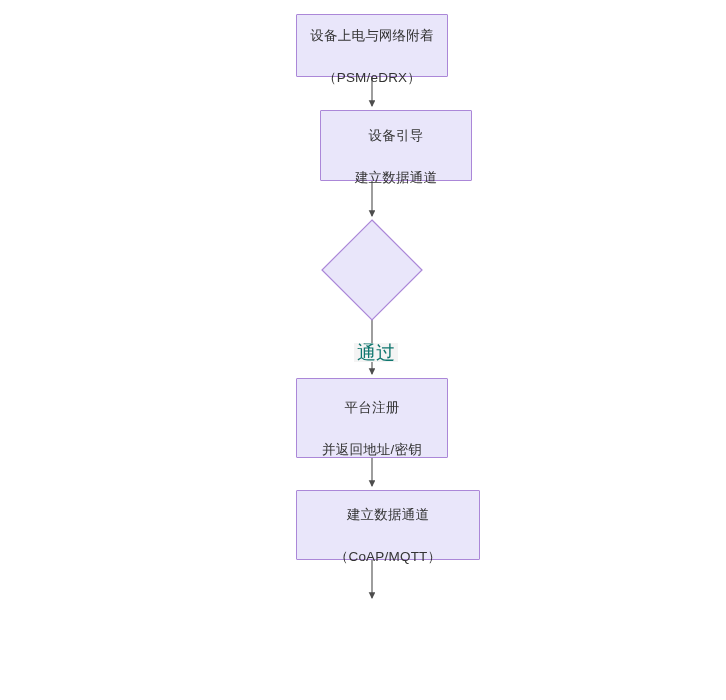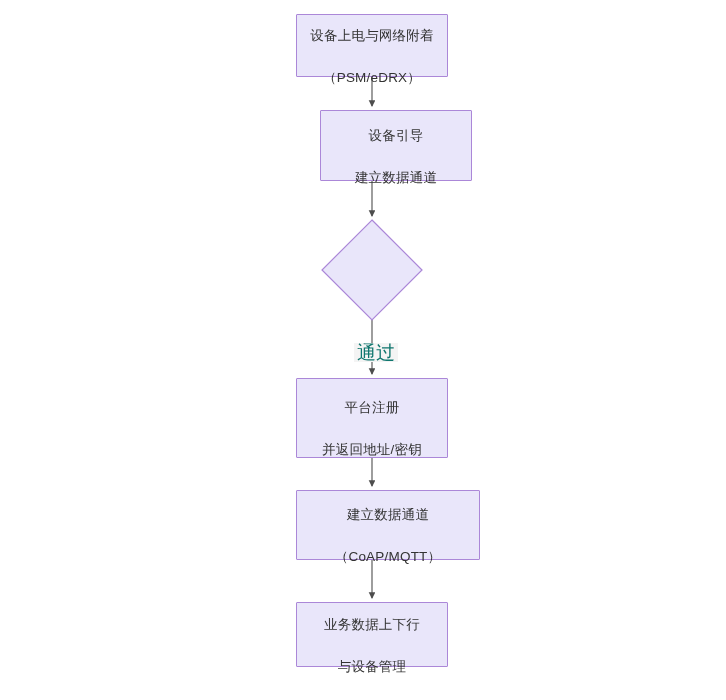--- a/index.html
+++ b/index.html
@@ -139,20 +139,14 @@
     </div>
   </div>
 
   <div class="node node-process" style="left:296px; top:490px; width:184px; height:70px;">
     <div class="node-label">
       <span>建立数据通道</span><br>
       <span>（CoAP/MQTT）</span>
     </div>
   </div>
 
-  <div class="node node-process" style="left:296px; top:602px; width:152px; height:65px;">
-    <div class="node-label">
-      <span>业务数据上下行</span><br>
-      <span>与设备管理</span>
-    </div>
-  </div>
 
 </div>
 
 </body></html>

